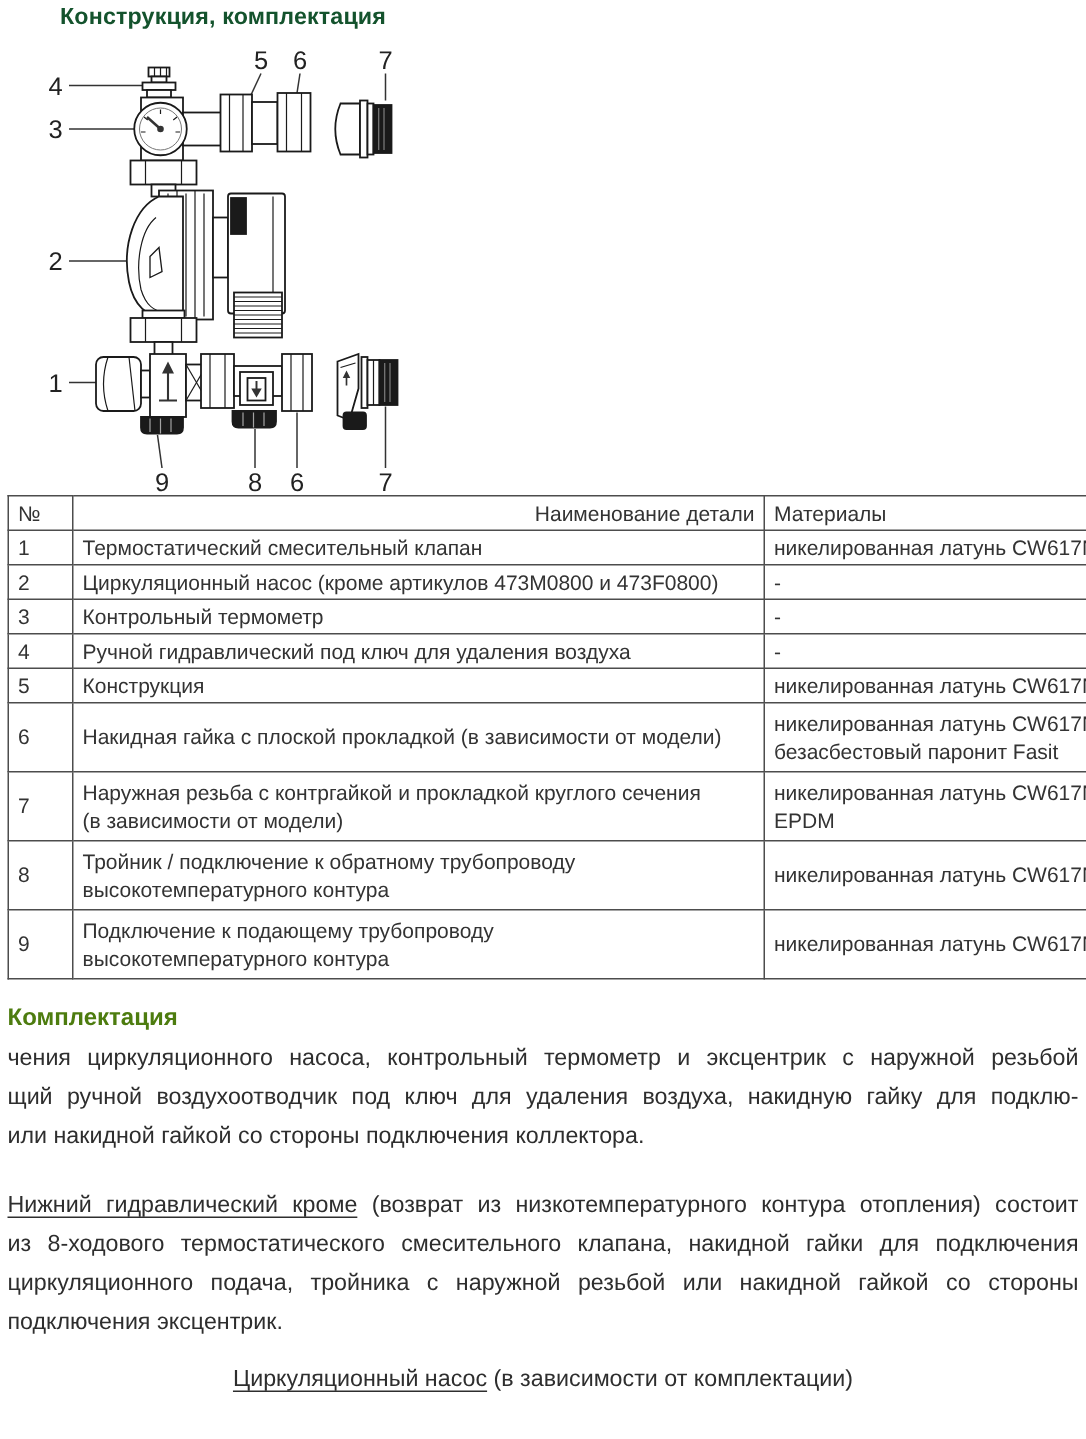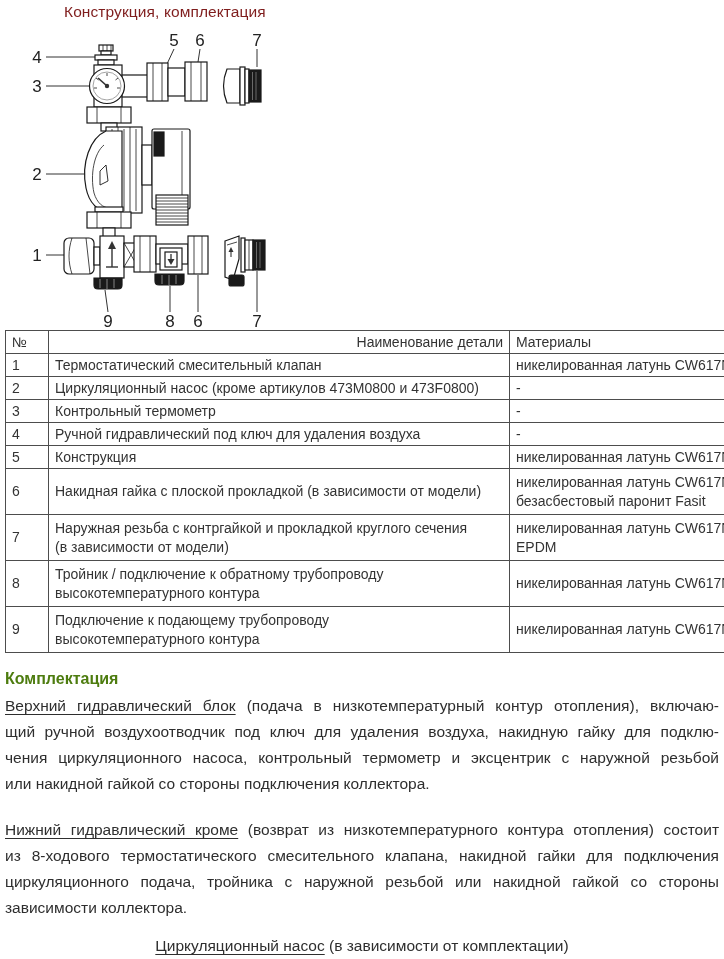--- a/index.html
+++ b/index.html
@@ -1,18 +1,18 @@
 <!DOCTYPE html>
 <html><head>
 <meta charset="utf-8">
 <style>
   html,body{margin:0;padding:0;background:#fff;}
   body{width:724px;height:959px;font-family:"Liberation Sans",sans-serif;color:#333;}
   .page{position:relative;width:724px;height:959px;overflow:hidden;background:#fff;}
-  .title{position:absolute;left:64px;top:3px;font-size:15.5px;font-weight:normal;color:#7f1d1d;letter-spacing:.1px;}
+  .title{position:absolute;left:40px;top:3px;font-size:15.5px;font-weight:bold;color:#14532d;letter-spacing:.1px;}
   .diagram{position:absolute;left:28px;top:33px;}
   svg text{font-family:"Liberation Sans",sans-serif;font-size:17px;fill:#222;}
   table.parts{position:absolute;left:5px;top:330px;width:714px;border-collapse:collapse;table-layout:fixed;
     font-size:14px;color:#333;}
   table.parts td{border:1px solid #4d4d4d;padding:1px 6px;vertical-align:middle;line-height:1.3;
     white-space:pre-line;overflow:hidden;}
   td.c-num{width:30px;}
   td.c-name{width:448px;text-align:right;}
   td.c-mat{width:236px;}
   tr.single{height:23px;}
@@ -257,31 +257,30 @@
 высокотемпературного контура</td>
       <td>никелированная латунь CW617N</td>
     </tr>
   </tbody>
     </table>
 
   <div class="section">
     <div class="sec-heading">Комплектация</div>
 
     <div class="para p1">
-      <div class="pline j"><span class="lead">Верхний гидравлический блок</span><span> (подача в низкотемпературный контур отопления), включаю-</span></div>
+      <div class="pline j">чения циркуляционного насоса, контрольный термометр и эксцентрик с наружной резьбой</div>
       <div class="pline j">щий ручной воздухоотводчик под ключ для удаления воздуха, накидную гайку для подклю-</div>
-      <div class="pline j">чения циркуляционного насоса, контрольный термометр и эксцентрик с наружной резьбой</div>
       <div class="pline">или накидной гайкой со стороны подключения коллектора.</div>
     </div>
 
     <div class="para p2">
       <div class="pline j"><span class="lead">Нижний гидравлический кроме</span><span> (возврат из низкотемпературного контура отопления) состоит</span></div>
       <div class="pline j">из 8-ходового термостатического смесительного клапана, накидной гайки для подключения</div>
       <div class="pline j">циркуляционного подача, тройника с наружной резьбой или накидной гайкой со стороны</div>
-      <div class="pline">зависимости коллектора.</div>
+      <div class="pline">подключения эксцентрик.</div>
     </div>
 
     <div class="para p3">
       <div class="pline"><span class="lead">Циркуляционный насос</span><span> (в зависимости от комплектации)</span></div>
     </div>
   </div>
 
 </div>
 
 </body></html>

